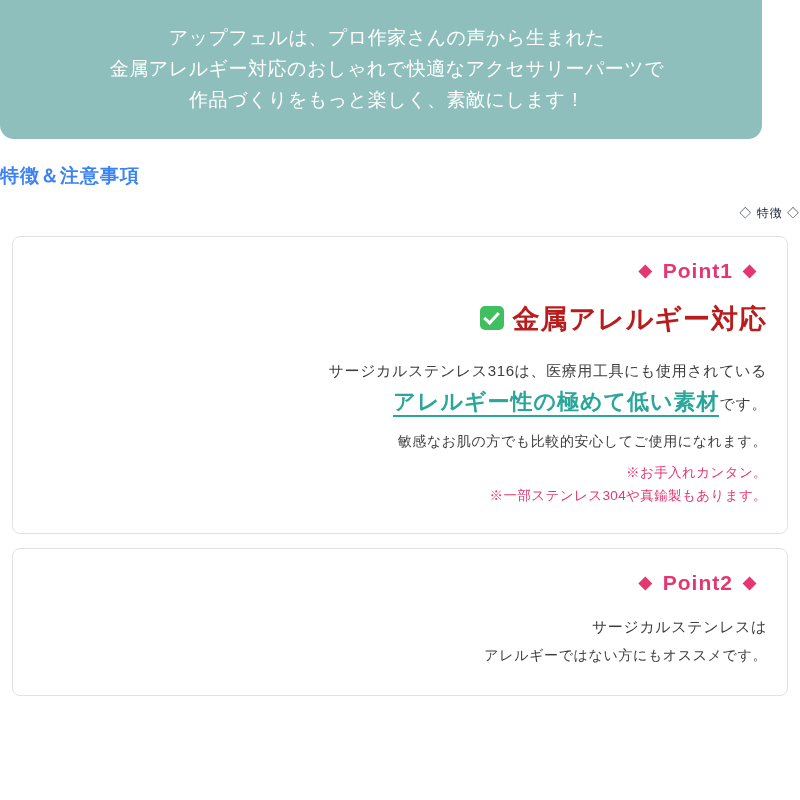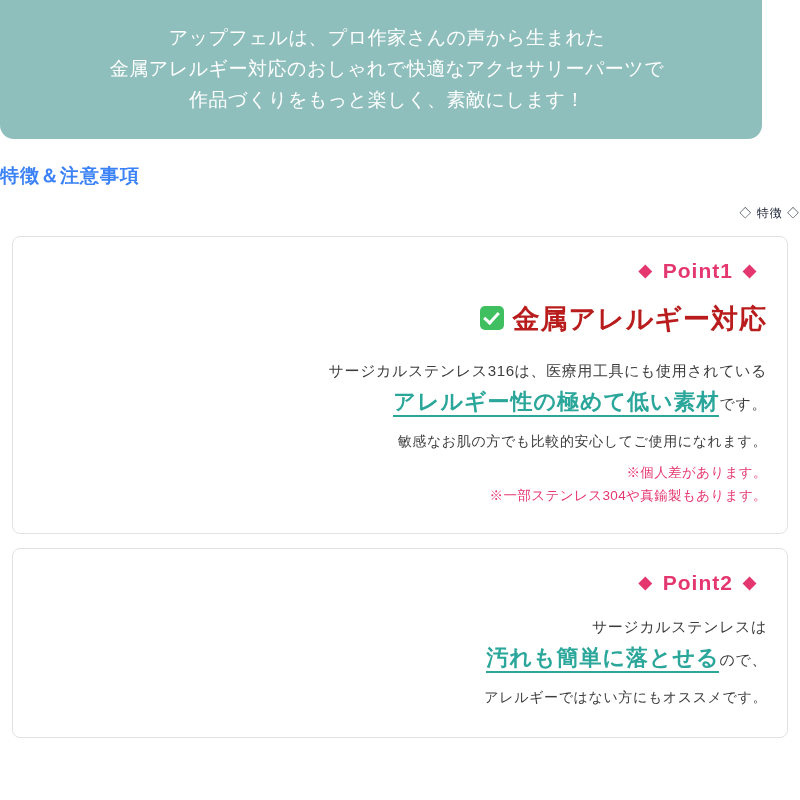--- a/index.html
+++ b/index.html
@@ -172,33 +172,30 @@
 
     <div class="body-line">サージカルステンレス316は、医療用工具にも使用されている</div>
 
     <div class="body-line emph-line">
       <span class="emph">アレルギー性の極めて低い素材</span><span class="tail">です。</span>
     </div>
 
     <div class="body-line small">敏感なお肌の方でも比較的安心してご使用になれます。</div>
 
     <div class="spacer-6"></div>
-    <div class="note">※個人差があります。</div>
+    <div class="note">※お手入れカンタン。</div>
     <div class="note">※一部ステンレス304や真鍮製もあります。</div>
   </div>
 
   <div class="card">
     <div class="point-title">
       <span class="diamond">◆</span><span>Point2</span><span class="diamond">◆</span>
     </div>
 
 
     <div class="body-line">サージカルステンレスは</div>
 
 
-    <div class="body-line emph-line">
-      <span class="emph">汚れも簡単に落とせる</span><span class="tail">ので、</span>
-    </div>
 
     <div class="body-line small">アレルギーではない方にもオススメです。</div>
   </div>
 
 </div>
 
 </body></html>

